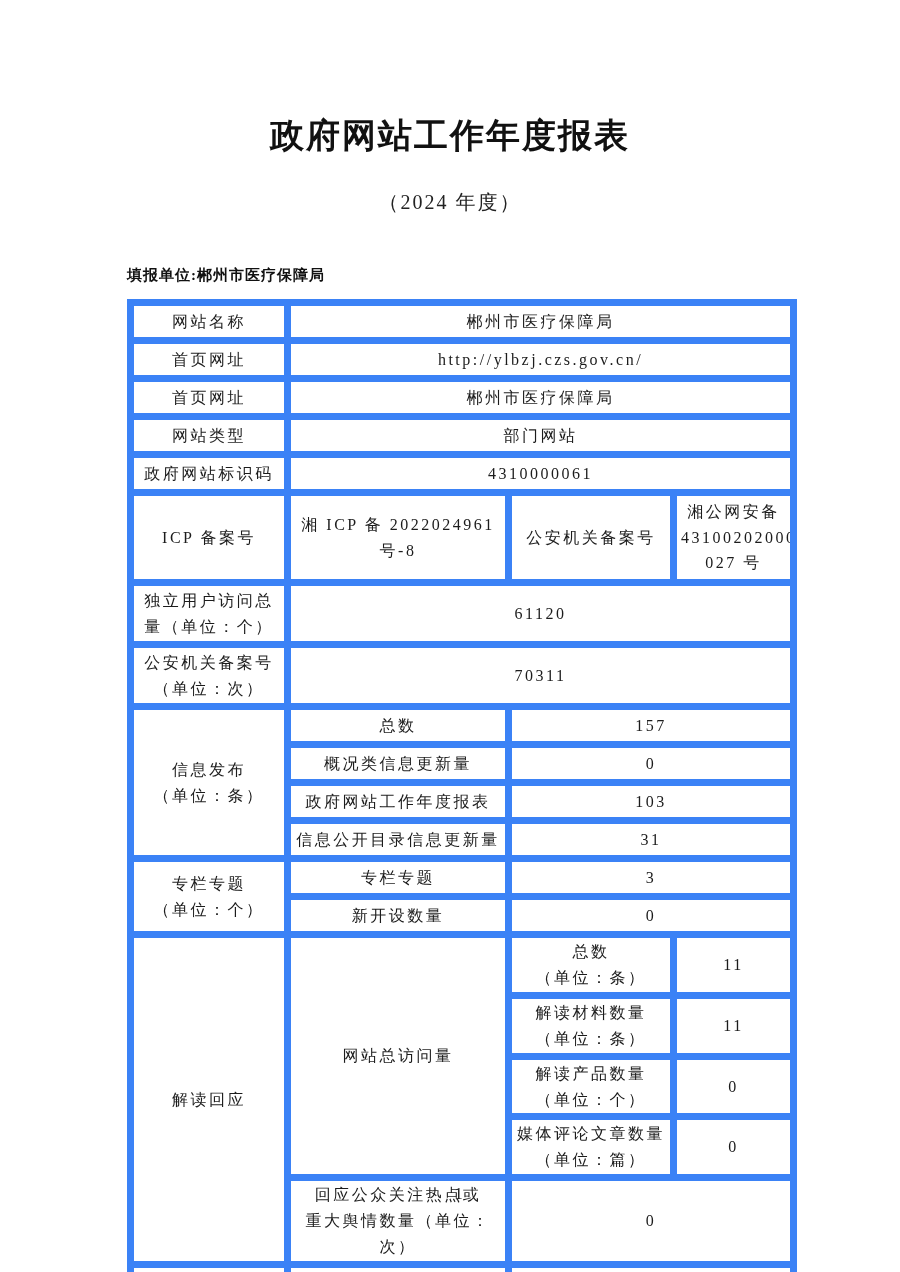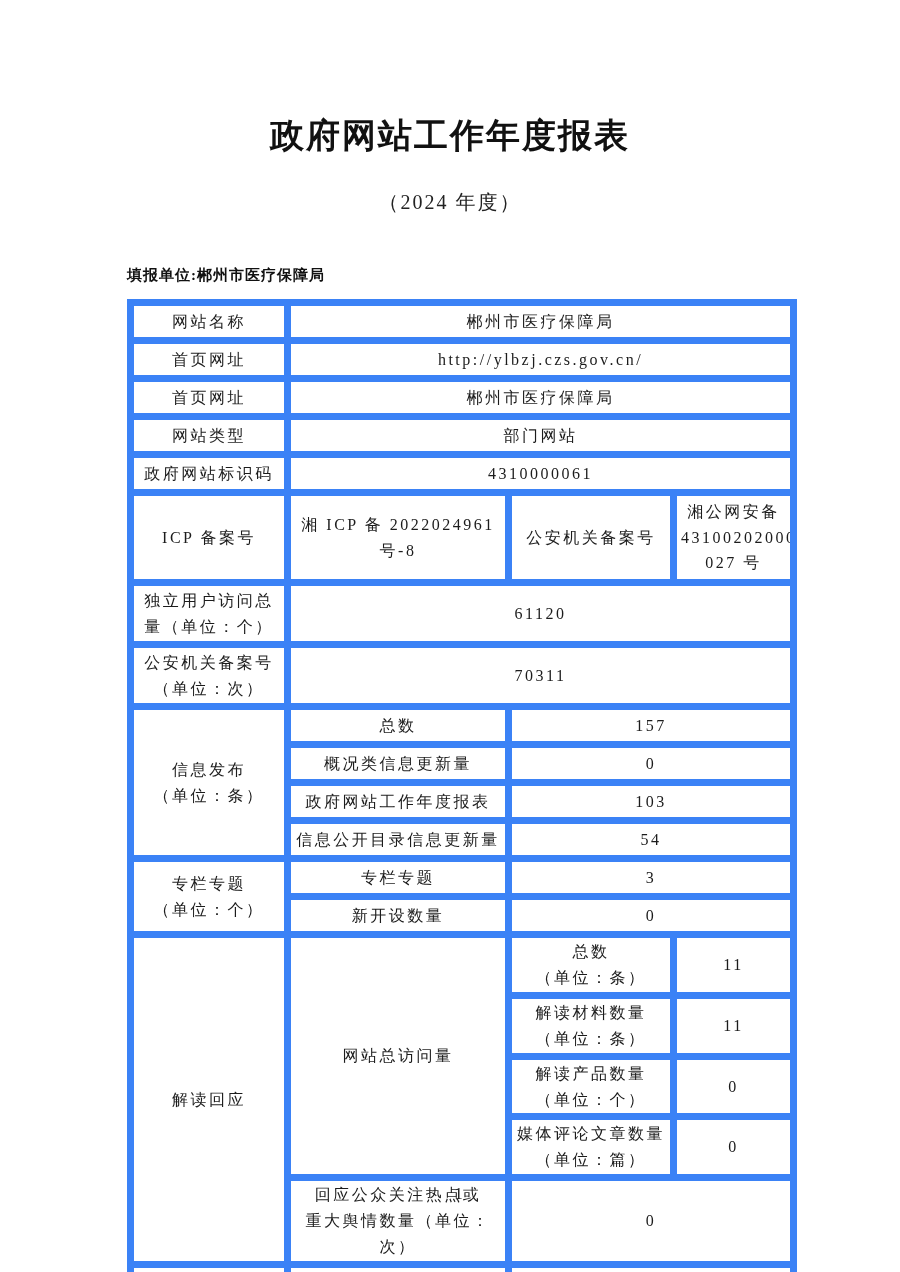--- a/index.html
+++ b/index.html
@@ -142,21 +142,21 @@
       <tr class="h31">
         <td>概况类信息更新量</td>
         <td colspan="2">0</td>
       </tr>
       <tr class="h31">
         <td>政府网站工作年度报表</td>
         <td colspan="2">103</td>
       </tr>
       <tr class="h31">
         <td>信息公开目录信息更新量</td>
-        <td colspan="2">54</td>
+        <td colspan="2">31</td>
       </tr>
       <tr class="h31">
         <td rowspan="2">专栏专题
 （单位：个）</td>
         <td>专栏专题</td>
         <td colspan="2">3</td>
       </tr>
       <tr class="h31">
         <td>新开设数量</td>
         <td colspan="2">0</td>

